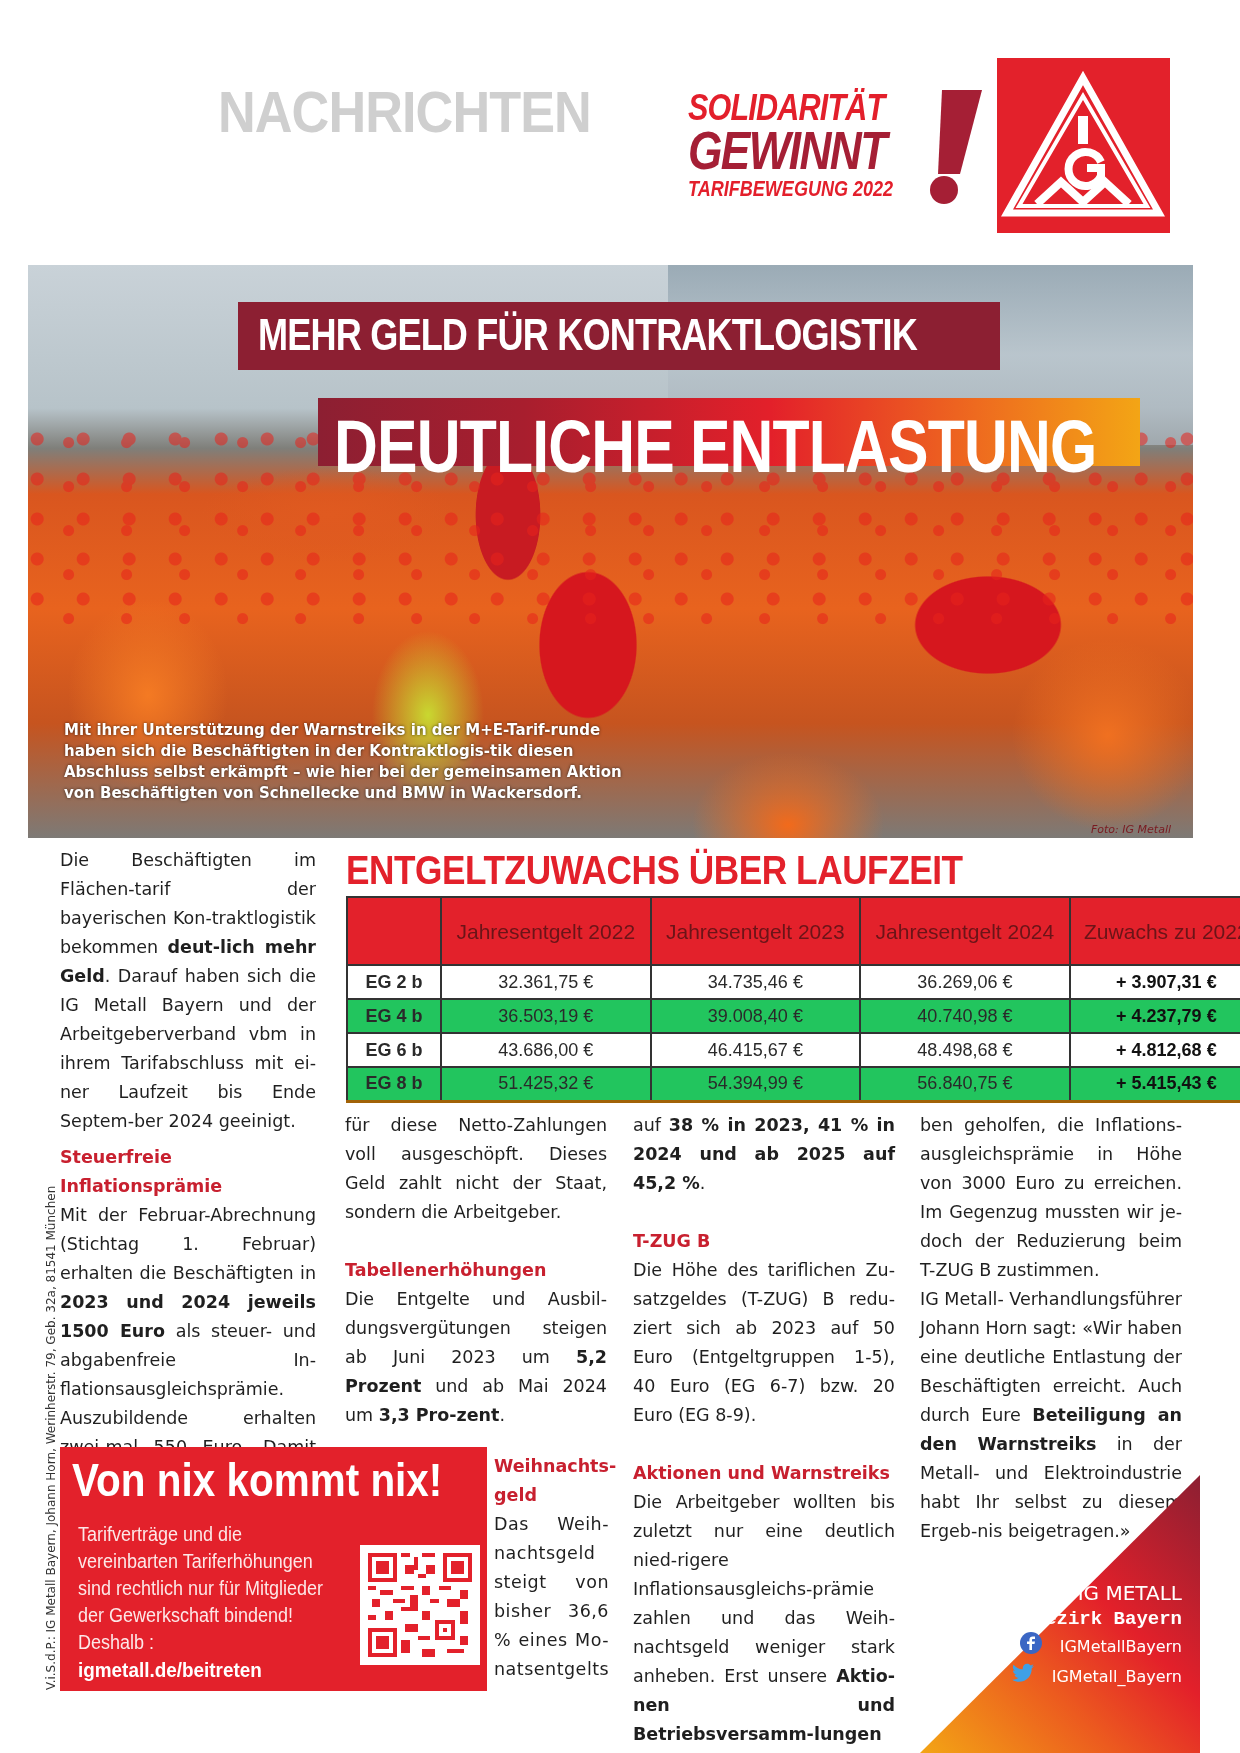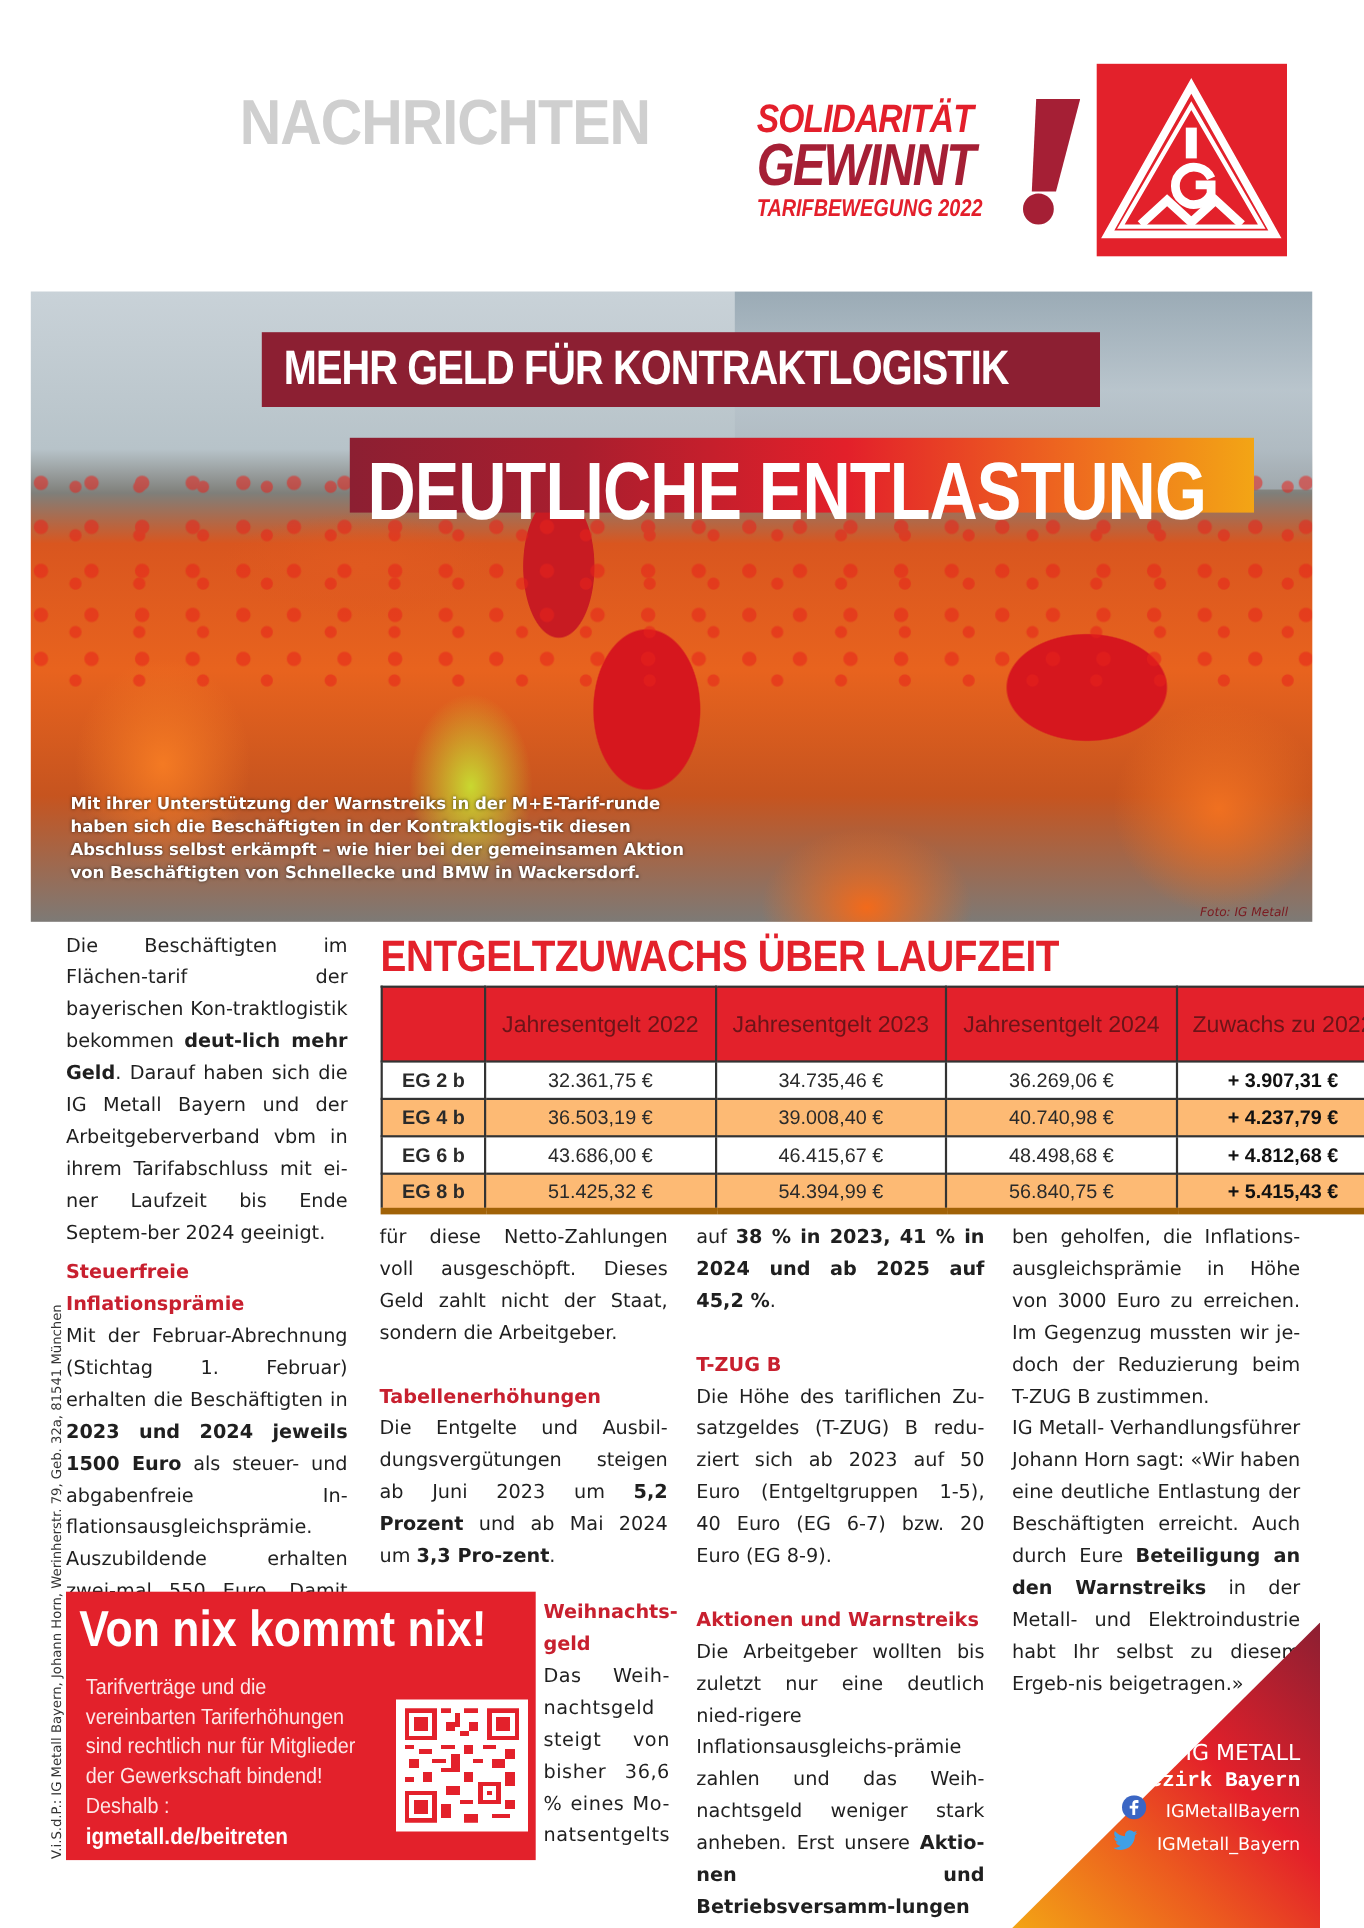--- a/index.html
+++ b/index.html
@@ -52,22 +52,22 @@
   #col-weih { left: 494px; top: 1452px; width: 115px; }
 
   
   #table-title { position: absolute; left: 346px; top: 848px; font-family: "Liberation Sans", sans-serif; font-weight: bold; font-size: 40px; color: #e3212b; letter-spacing: -0.5px; white-space: nowrap; transform: scaleX(0.88); transform-origin: left top; }
   #salary-table { position: absolute; left: 346px; top: 896px; width: 918px; border-collapse: collapse; font-family: Liberation Sans, sans-serif; }
   #salary-table th, #salary-table td { border: 2px solid #333; text-align: center; }
   #salary-table th { background: #e3212b; color: #6b1418; font-weight: normal; font-size: 21px; line-height: 28px; height: 68px; padding-top: 2px; }
   #salary-table td { height: 34px; font-size: 18px; color: #2a2a2a; }
   #salary-table td.eg { font-weight: bold; width: 94px; }
   #salary-table td.gain { font-weight: bold; color: #111; }
-  #salary-table tr.shade td { background: #fdba74; }
-  #salary-table tr:last-child td { border-bottom: 6px solid #a16207; }
+  #salary-table tr.shade td { background: #22c55e; }
+  #salary-table tr:last-child td { border-bottom: 3px solid #a16207; }
   #salary-table th:first-child { width: 94px; }
 
   
   #imprint { position: absolute; left: 44px; top: 1690px; transform: rotate(-90deg); transform-origin: left top; font-size: 12px; color: #333; white-space: nowrap; }
 
   
   #join-box { position: absolute; left: 60px; top: 1447px; width: 427px; height: 244px; background: #e3212b; }
   #join-title { position: absolute; left: 12px; top: 6px; font-family: "Liberation Sans", sans-serif; font-weight: bold; font-size: 46px; color: #ffffff; white-space: nowrap; transform: scaleX(0.88); transform-origin: left top; }
   #join-text { position: absolute; left: 18px; top: 74px; width: 290px; font-family: "Liberation Sans", sans-serif; font-size: 20px; line-height: 27px; color: #fde7e7; transform: scaleX(0.9); transform-origin: left top; }
   #join-link { font-weight: bold; color: #ffffff; font-size: 21px; }

